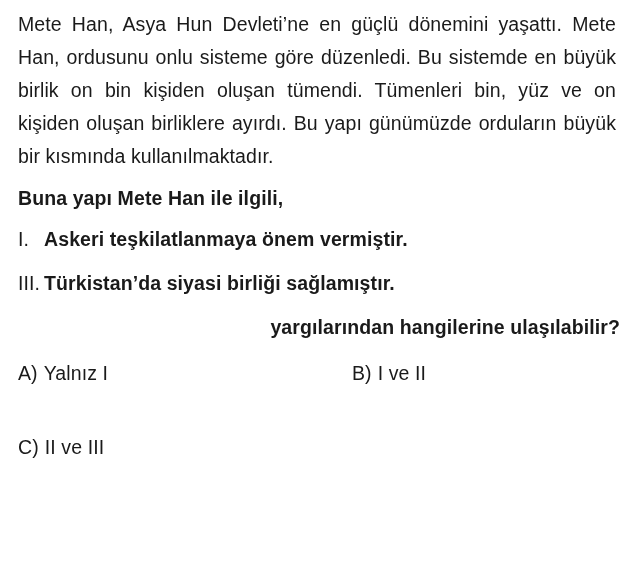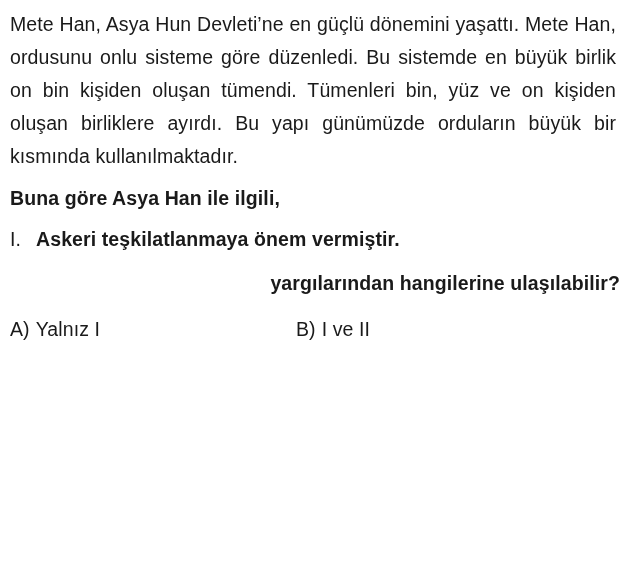--- a/index.html
+++ b/index.html
@@ -11,21 +11,21 @@
     width: 626px;
     height: 573px;
     overflow: hidden;
     font-family: "Liberation Sans", sans-serif;
     color: #1a1a1a;
   }
   .page {
     width: 626px;
     height: 481px;
     box-sizing: border-box;
-    padding: 8px 6px 0 6px;
+    padding: 8px 6px 0 14px;
     position: relative;
   }
   .passage {
     font-size: 19.5px;
     line-height: 33px;
     text-align: justify;
     text-justify: inter-word;
     letter-spacing: 0.1px;
     margin: 0 0 0 0;
     padding: 0 4px 0 4px;
@@ -68,20 +68,21 @@
     margin: 6px 0 0 4px;
     letter-spacing: 0.1px;
     text-align: right;
   }
   .options {
     margin: 18px 0 0 0;
     display: grid;
     grid-template-columns: 286px auto;
     row-gap: 15px;
     column-gap: 0;
+    gap: 48px;
   }
   .option {
     font-size: 19.5px;
     line-height: 26px;
     letter-spacing: 0.1px;
     margin-left: 4px;
     white-space: nowrap;
   }
   .option .opt-letter {
     margin-right: 6px;
@@ -89,33 +90,40 @@
 </style>
 </head>
 <body>
 
 <div class="page">
 
   <p class="passage">
     <span>Mete Han, Asya Hun Devleti’ne en güçlü dönemini yaşattı. Mete Han, ordusunu onlu sisteme göre düzenledi. Bu sistemde en büyük birlik on bin kişiden oluşan tümendi. Tümenleri bin, yüz ve on kişiden oluşan birliklere ayırdı. Bu yapı günümüzde orduların büyük bir kısmında kullanılmaktadır.</span>
   </p>
 
-  <div class="lead">Buna göre Asya Han ile ilgili,</div>
+  <div class="lead">Buna yapı Mete Han ile ilgili,</div>
 
   <ul class="statements">
     <li>
       <span class="stmt-num">I.</span>
       <span class="stmt-text">Askeri teşkilatlanmaya önem vermiştir.</span>
+    </li>
+    <li>
+      <span class="stmt-num">III.</span>
+      <span class="stmt-text">Türkistan’da siyasi birliği sağlamıştır.</span>
     </li>
   </ul>
 
   <div class="question">yargılarından hangilerine ulaşılabilir?</div>
 
   <div class="options">
     <div class="option">
       <span class="opt-letter">A)</span><span>Yalnız I</span>
     </div>
     <div class="option">
       <span class="opt-letter">B)</span><span>I ve II</span>
     </div>
+    <div class="option">
+      <span class="opt-letter">C)</span><span>II ve III</span>
+    </div>
   </div>
 
 </div>
 
 </body></html>

